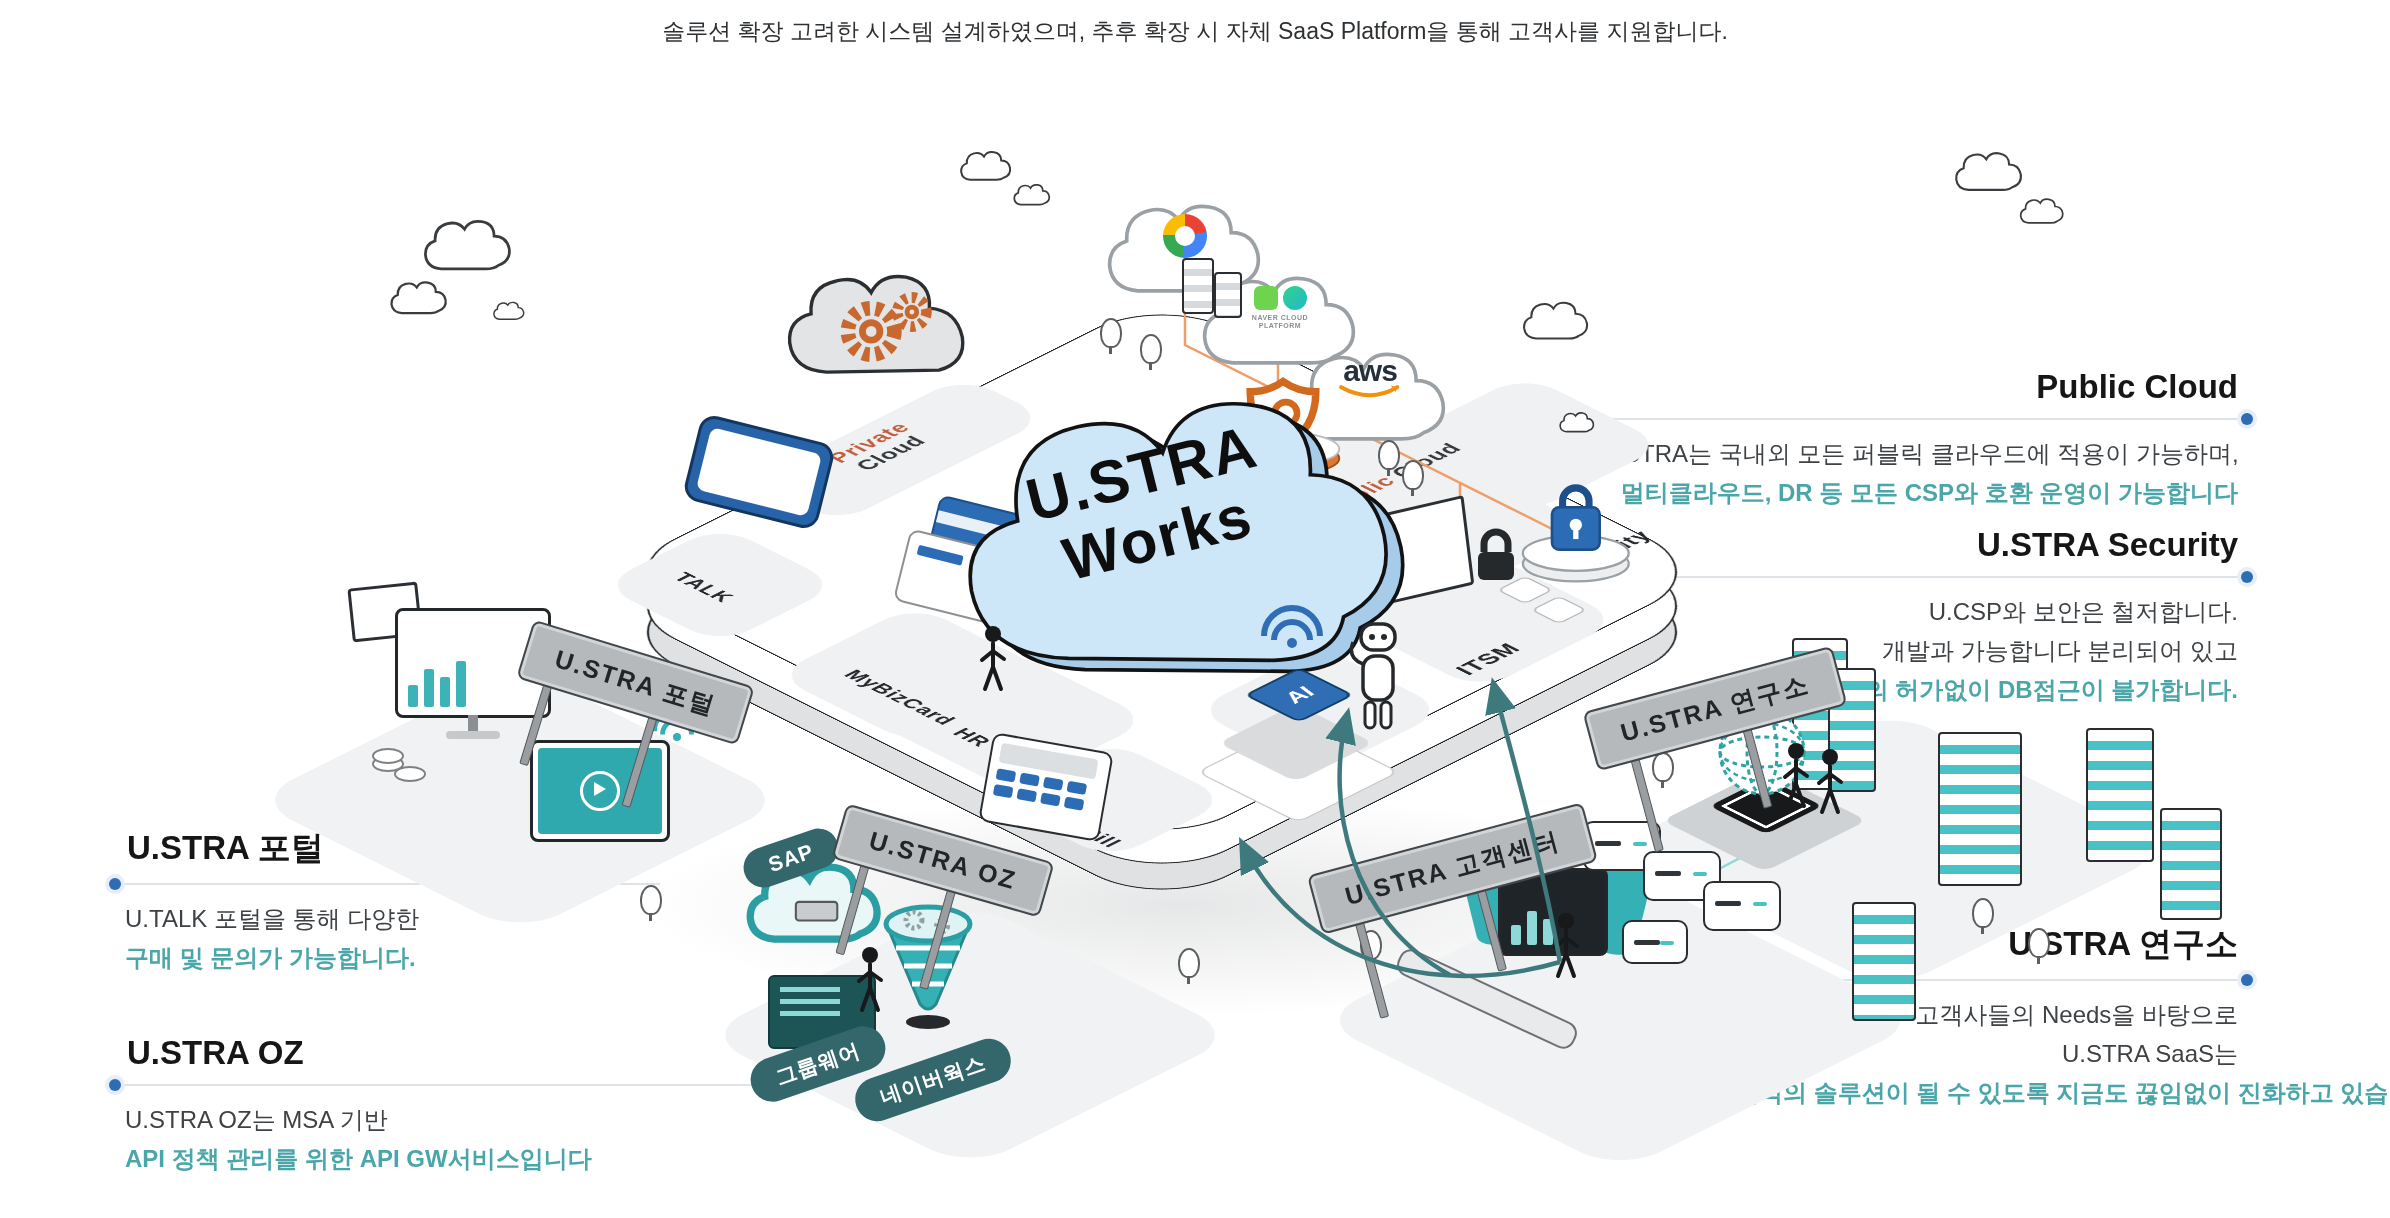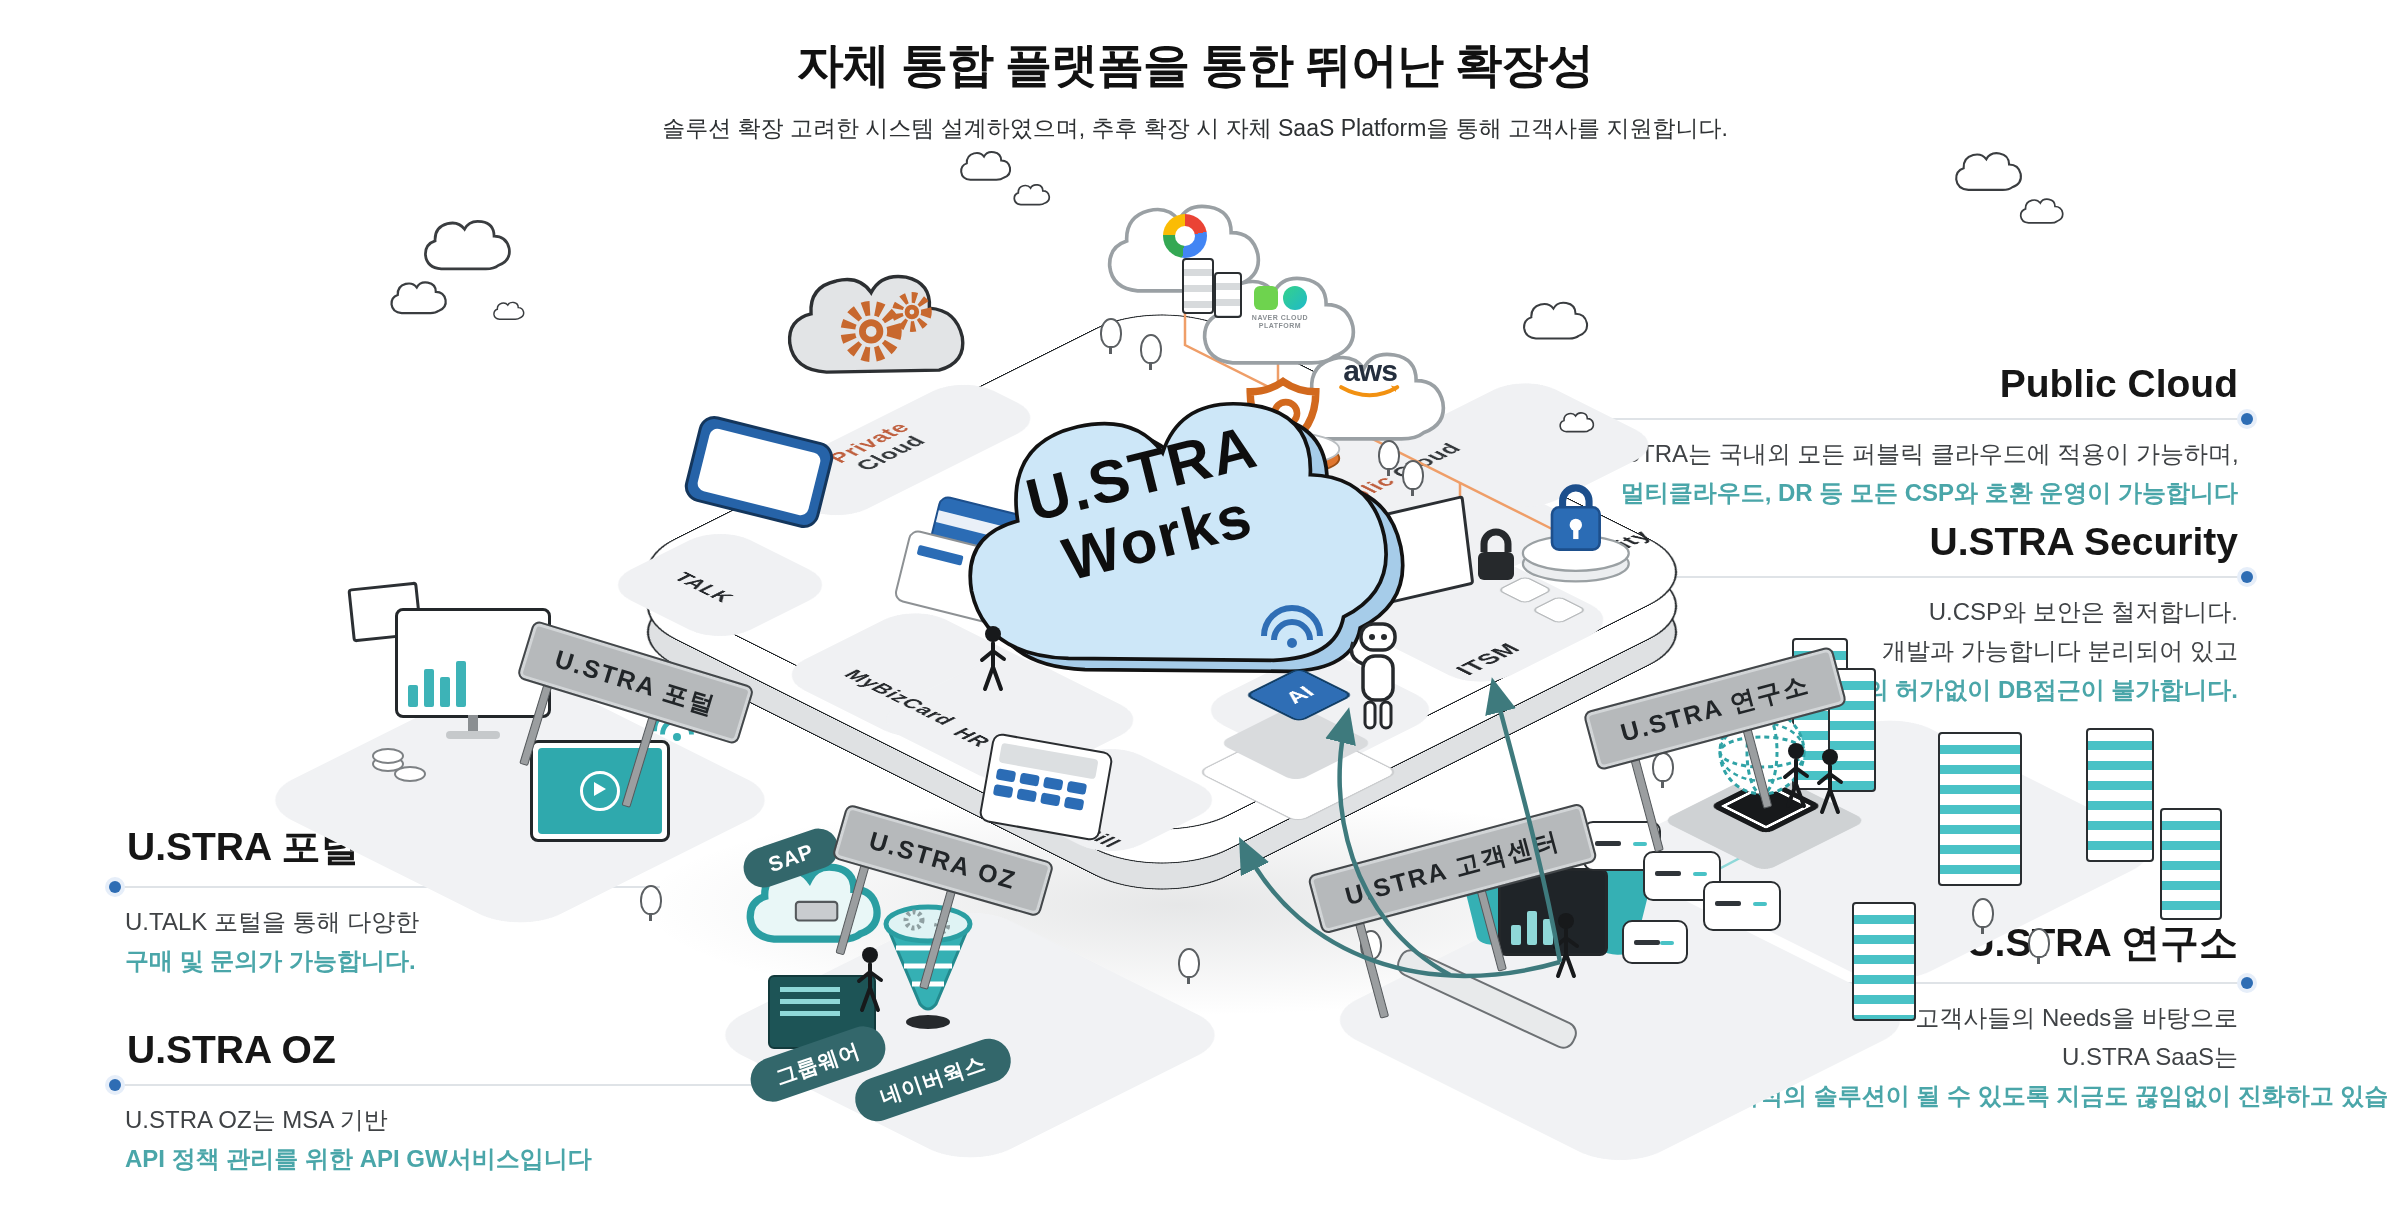--- a/index.html
+++ b/index.html
@@ -59,21 +59,21 @@
   .nhn{font-size:12px;font-weight:800;color:#d94f38;letter-spacing:1px;}
   .toast{font-size:25px;font-weight:800;color:#2f6fb8;letter-spacing:2px;line-height:22px;}
 
   
   .works{position:absolute;left:930px;top:330px;width:480px;height:380px;z-index:7;}
   .works-text{position:absolute;left:70px;top:110px;width:300px;text-align:center;
         transform:rotate(-14deg);font-weight:800;font-size:60px;letter-spacing:2px;color:#0e0e0e;line-height:66px;}
 
   
   .ann{position:absolute;z-index:0;}
-  .ann h2{margin:0 0 12px;font-size:39px;font-weight:800;color:#161616;letter-spacing:0;}
+  .ann h2{margin:6px 0 12px;font-size:33px;font-weight:800;color:#161616;letter-spacing:0;}
   .ann .rule{height:2px;background:#dfe3e7;position:relative;margin-bottom:14px;}
   .ann .dot{position:absolute;top:-5px;width:12px;height:12px;border-radius:50%;background:#2e6db4;box-shadow:0 0 0 4px #e6eef9;}
   .ann p{margin:0;font-size:24px;line-height:39px;white-space:nowrap;}
   .ann .tx{color:#3f4245;}
   .ann .hl{color:#4aa6a9;font-weight:700;}
   .ann.left{text-align:left;}
   .ann.left h2{padding-left:15px;}
   .ann.left p{padding-left:13px;}
   .ann.left .dot{left:-3px;}
   .ann.right{text-align:right;}
@@ -123,21 +123,20 @@
   svg.overlay{position:absolute;inset:0;width:100%;height:100%;pointer-events:none;z-index:9;}
   .doodle{position:absolute;z-index:2;}
   .person{position:absolute;z-index:8;}
 </style>
 </head>
 <body>
 
 <div class="stage">
 
   <div class="hdr">
-    <h1>자체 통합 플랫폼을 통한 뛰어난 확장성</h1>
     <p>솔루션 확장 고려한 시스템 설계하였으며, 추후 확장 시 자체 SaaS Platform을 통해 고객사를 지원합니다.</p>
   </div>
 
   <div class="ann left" style="left:112px;top:820px;width:548px;">
     <h2>U.STRA 포털</h2>
     <div class="rule">
         <span class="dot"></span>
       </div>
     <p class="tx">U.TALK 포털을 통해 다양한</p>
     <p class="hl">구매 및 문의가 가능합니다.</p>

